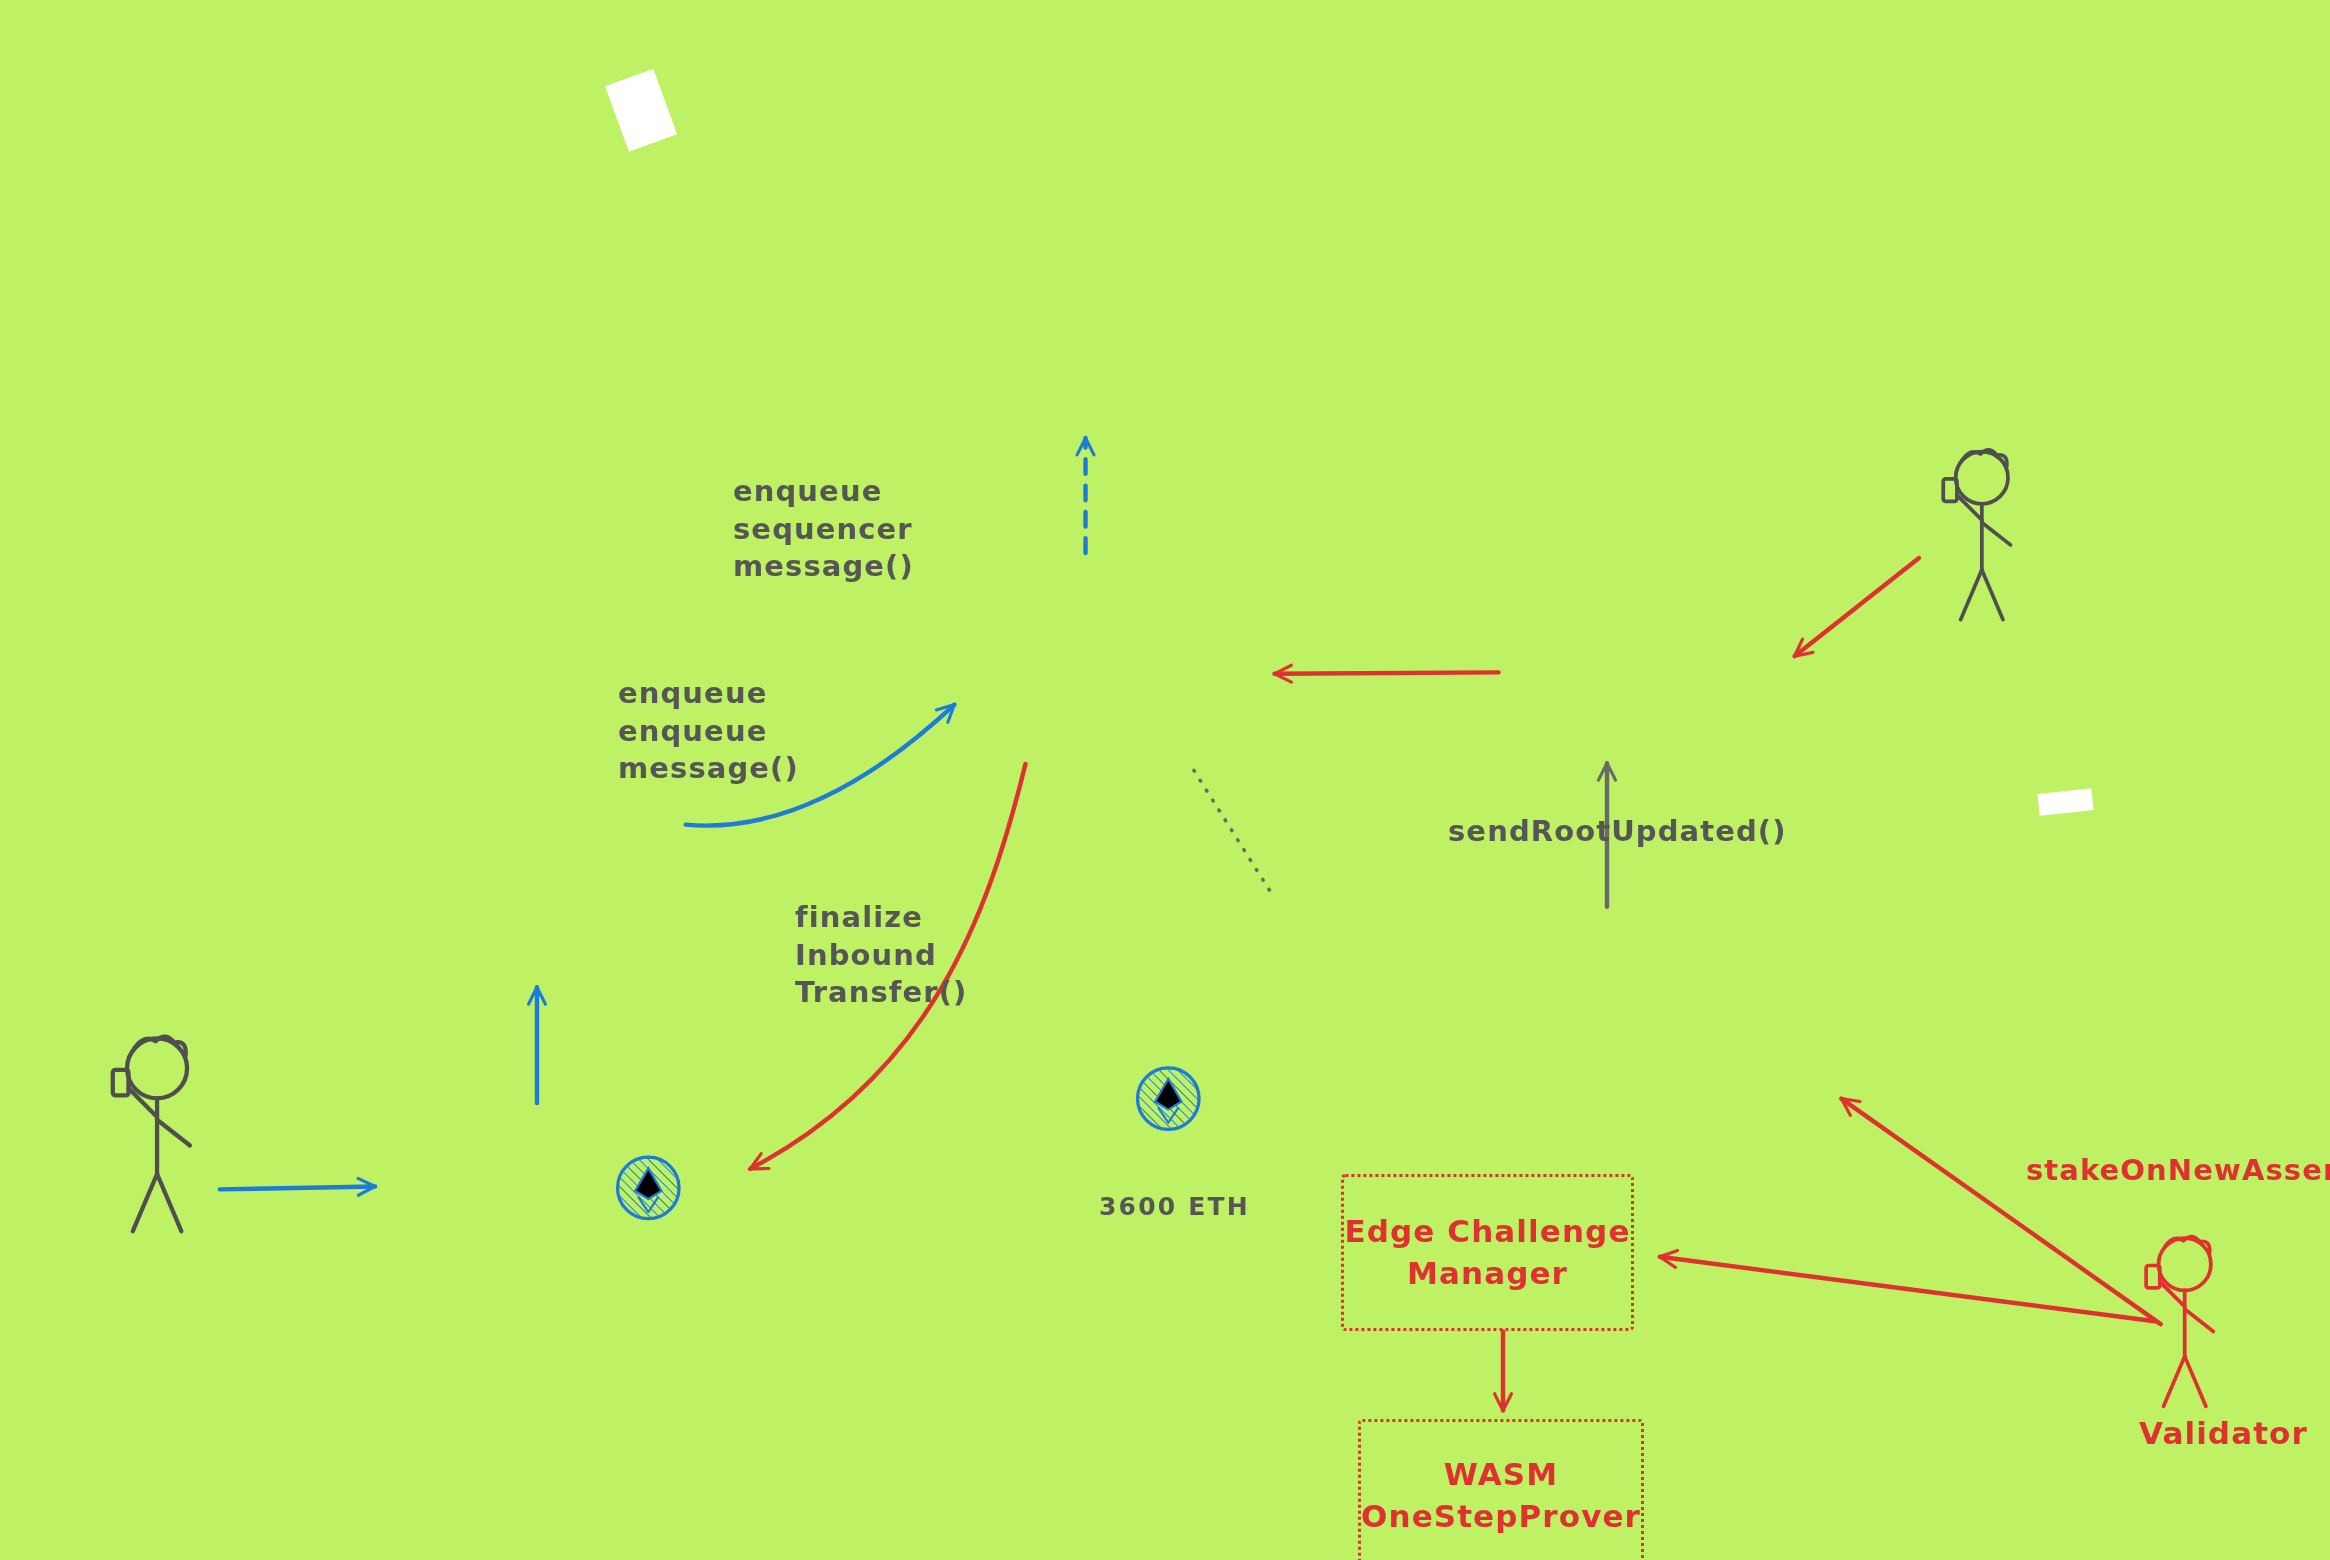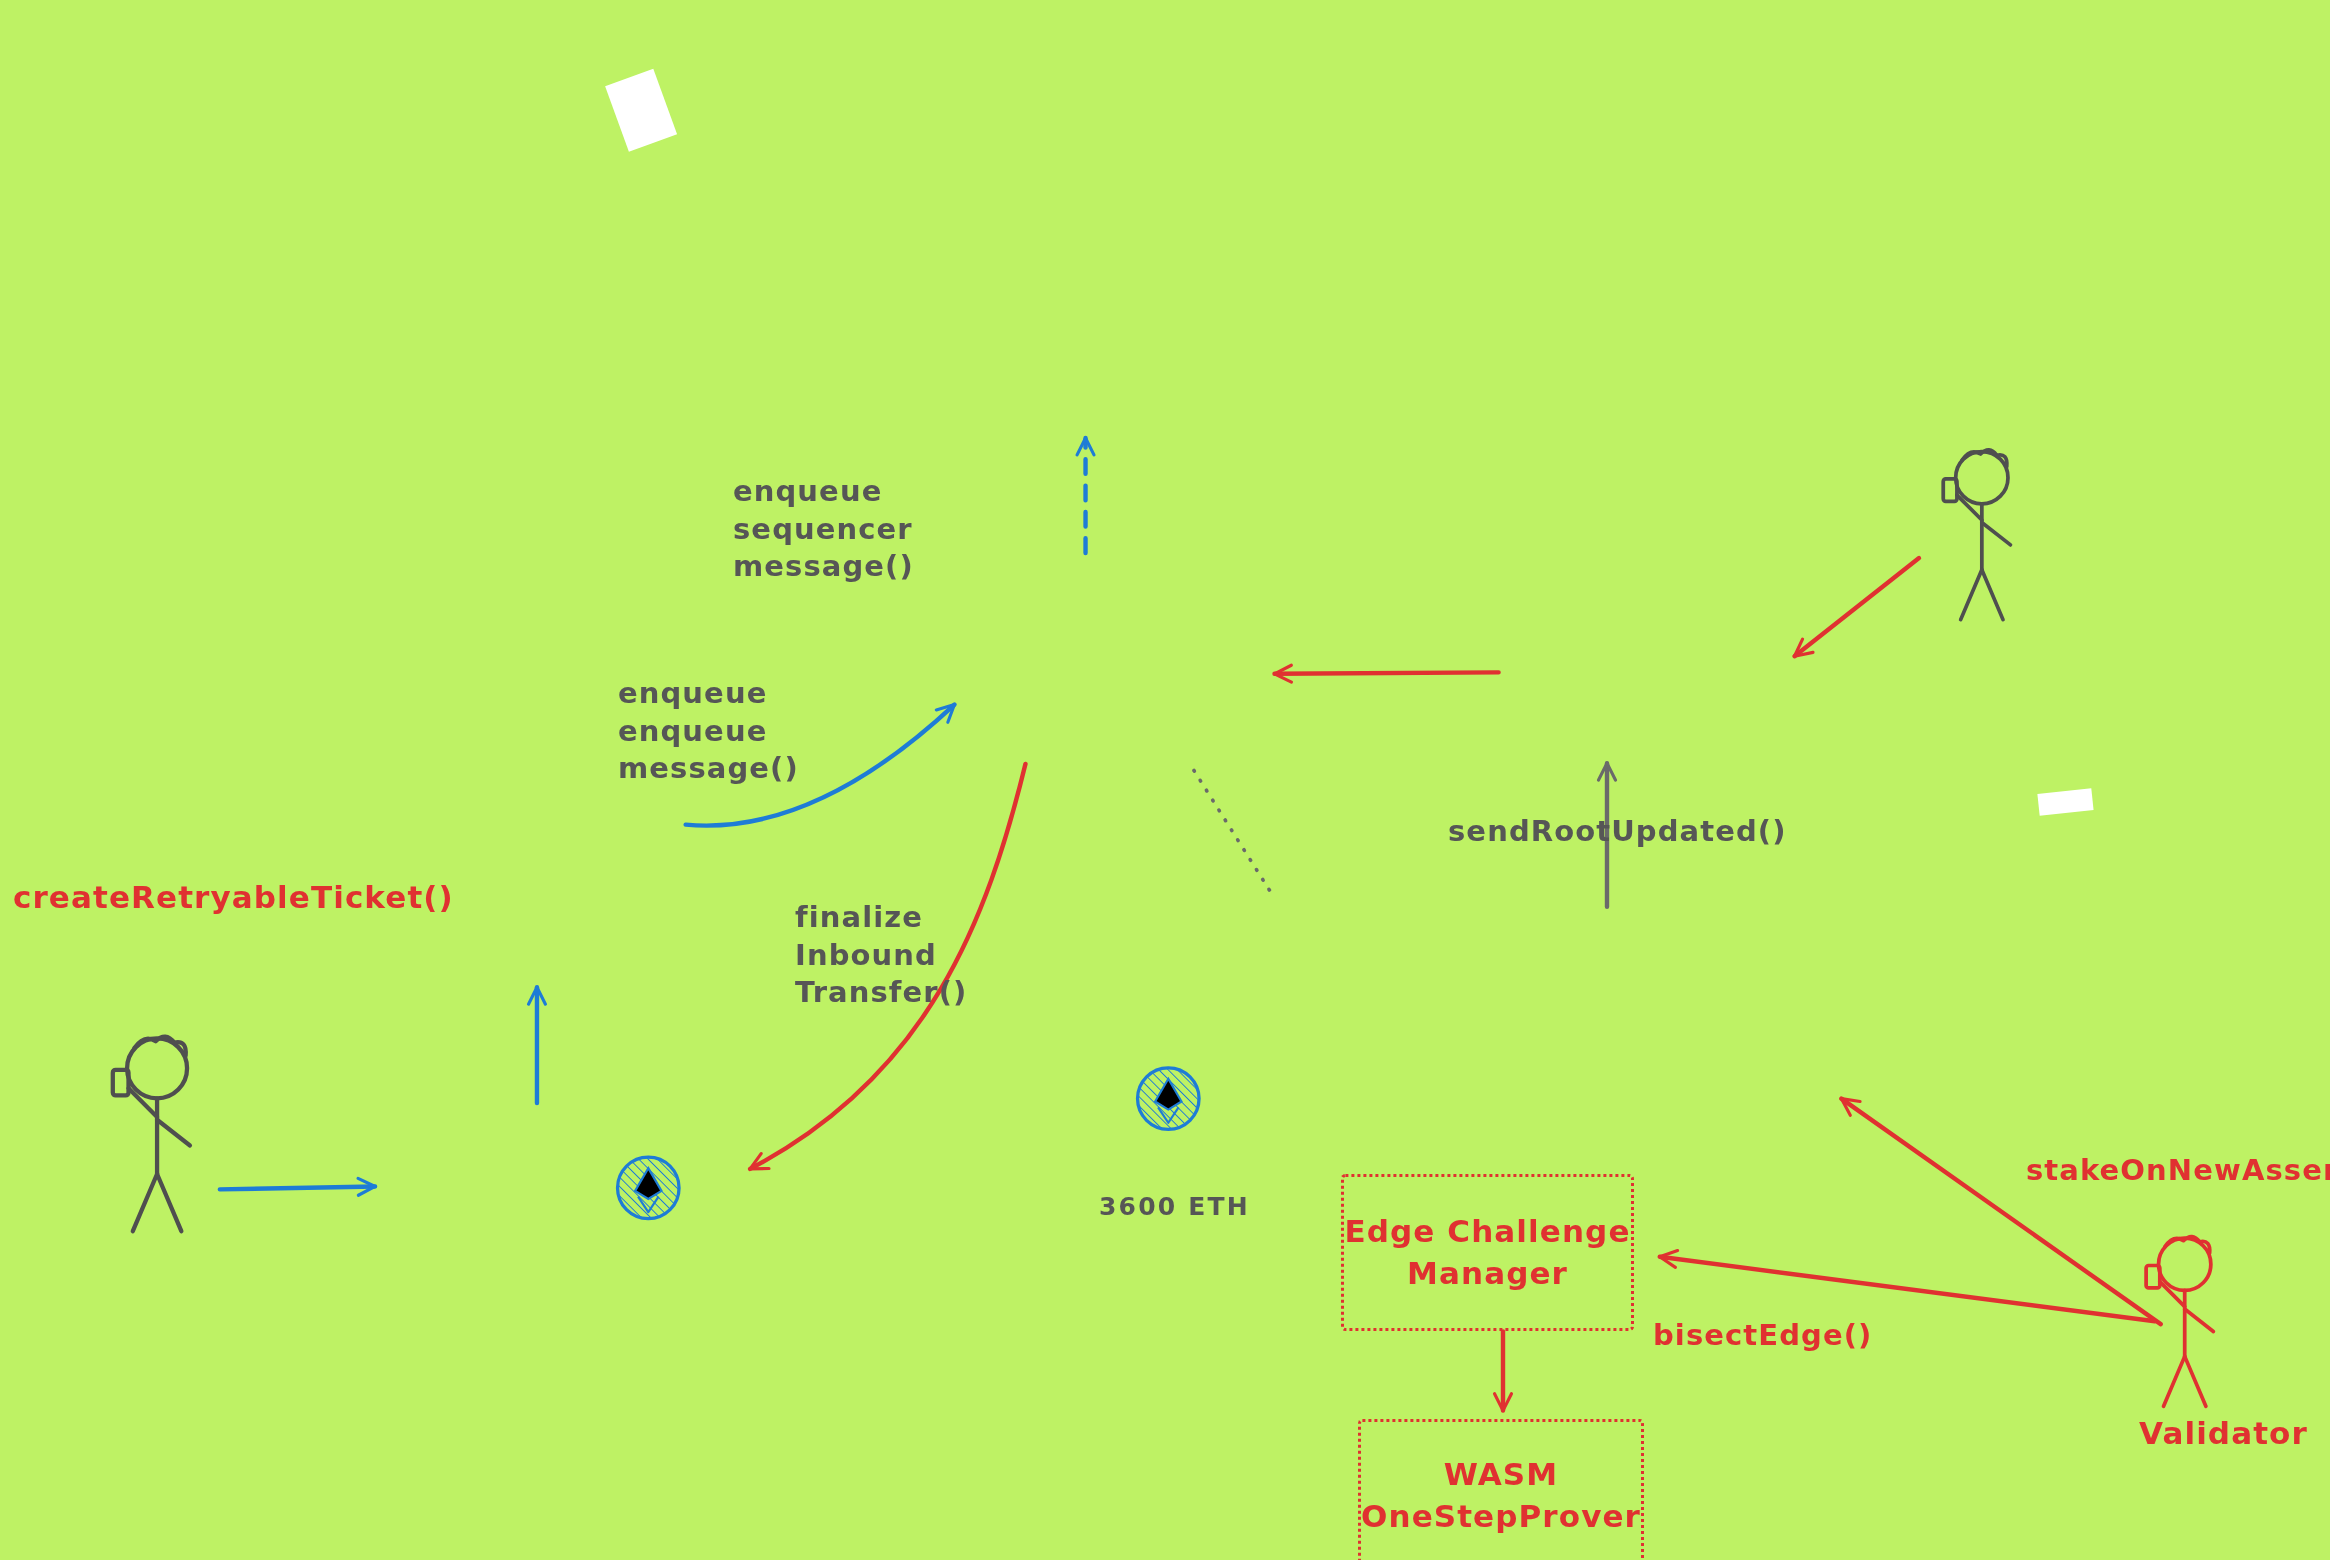--- a/index.html
+++ b/index.html
@@ -137,26 +137,24 @@
   <div class="txt gray lbl-40" style="left:795px; top:899px;">
     <div>finalize</div>
     <div>Inbound</div>
     <div>Transfer()</div>
   </div>
 
   <div class="txt gray lbl-40" style="left:1448px; top:813px;">sendRootUpdated()</div>
 
   <div class="txt gray lbl-34 center" style="left:1099px; top:1144px; width:139px;">3600 ETH</div>
 
-  <div class="txt red lbl-42" style="left:13px; top:878px;">createRetryableTicket()</div>
 
   <div class="txt red lbl-40" style="left:2026px; top:1152px;">stakeOnNewAssertion()</div>
 
   <div class="txt red lbl-40" style="left:1653px; top:1317px;">
-    <div>bisectEdge()</div>
   </div>
 
   <div class="txt red lbl-42" style="left:2139px; top:1414px;">Validator</div>
 
   <div class="dotted-box" style="left:1341px; top:1174px; width:287px; height:151px;">
     <div>Edge Challenge</div>
     <div>Manager</div>
   </div>
 
   <div class="dotted-box" style="left:1358px; top:1419px; width:280px; height:147px;">

